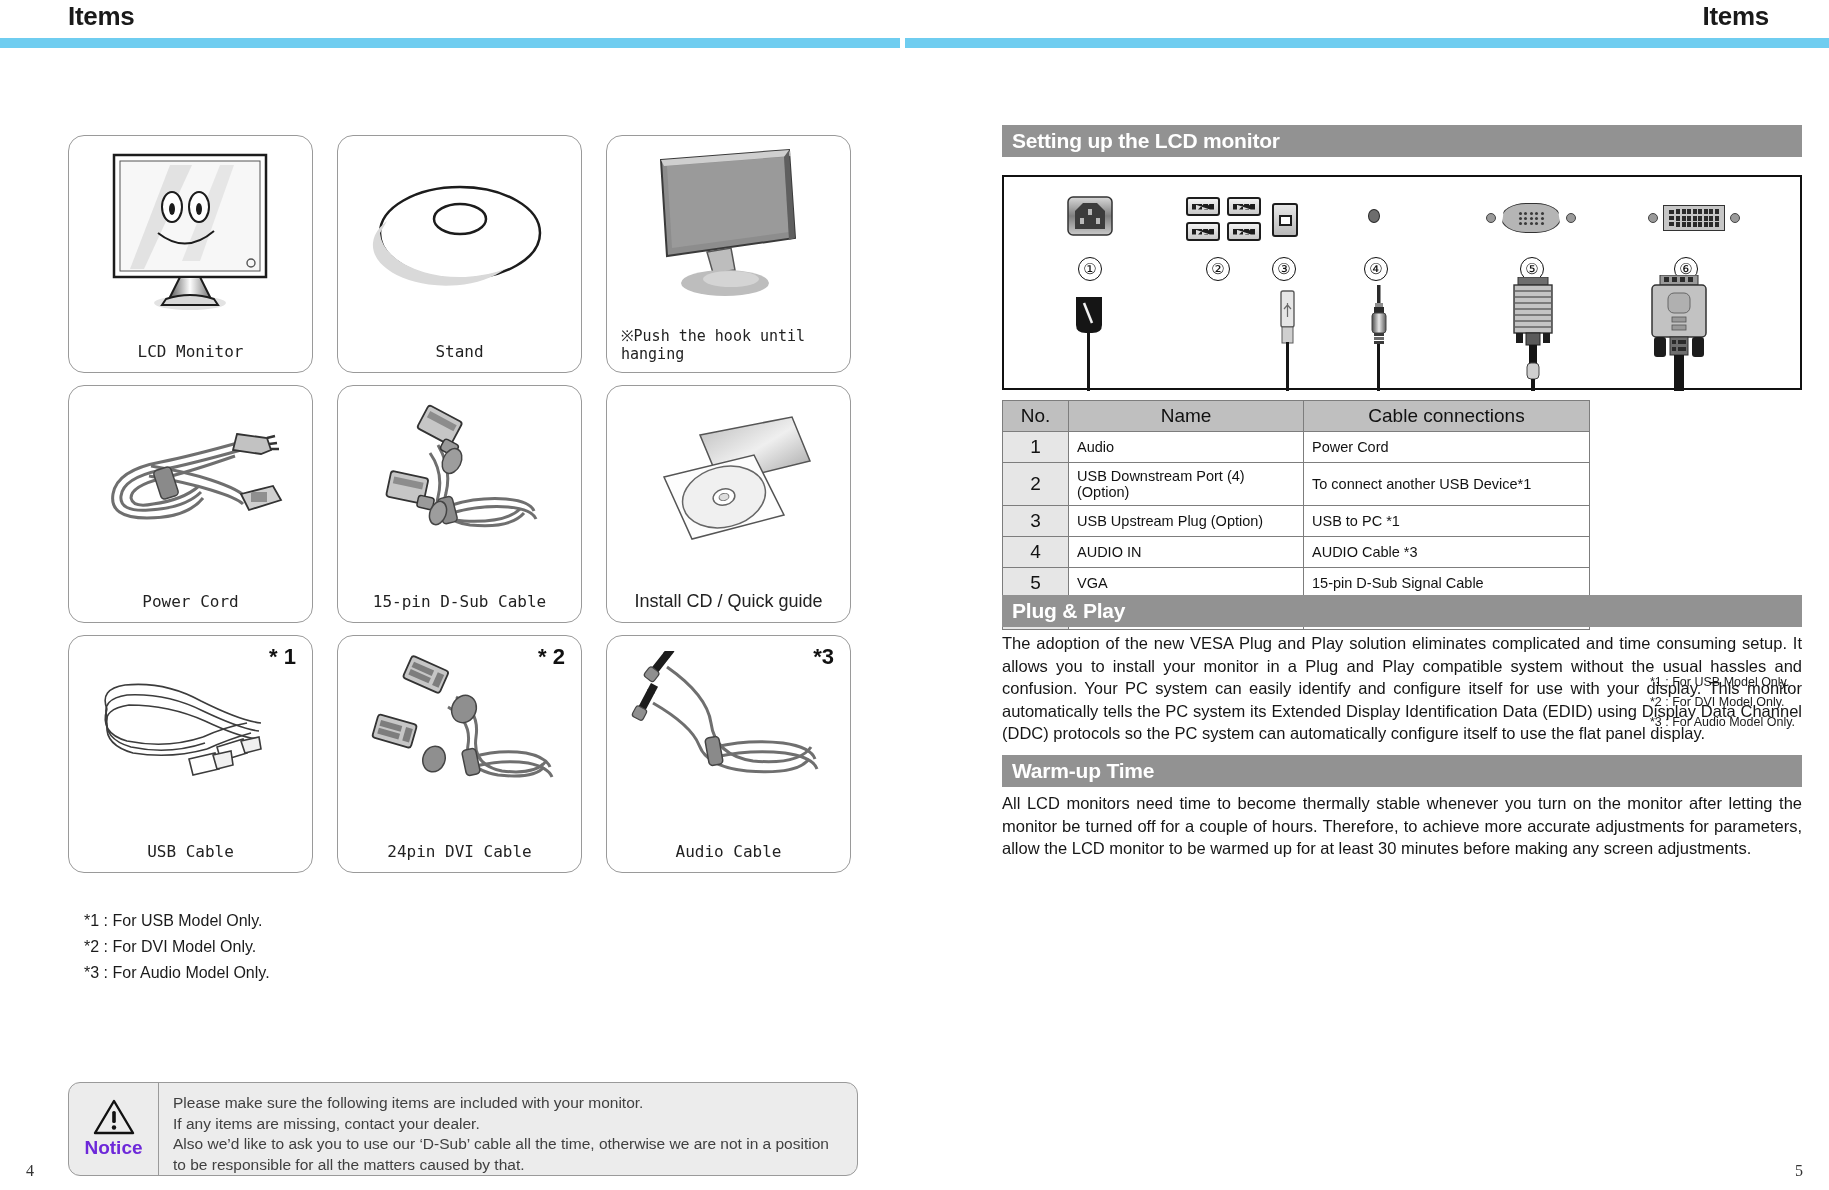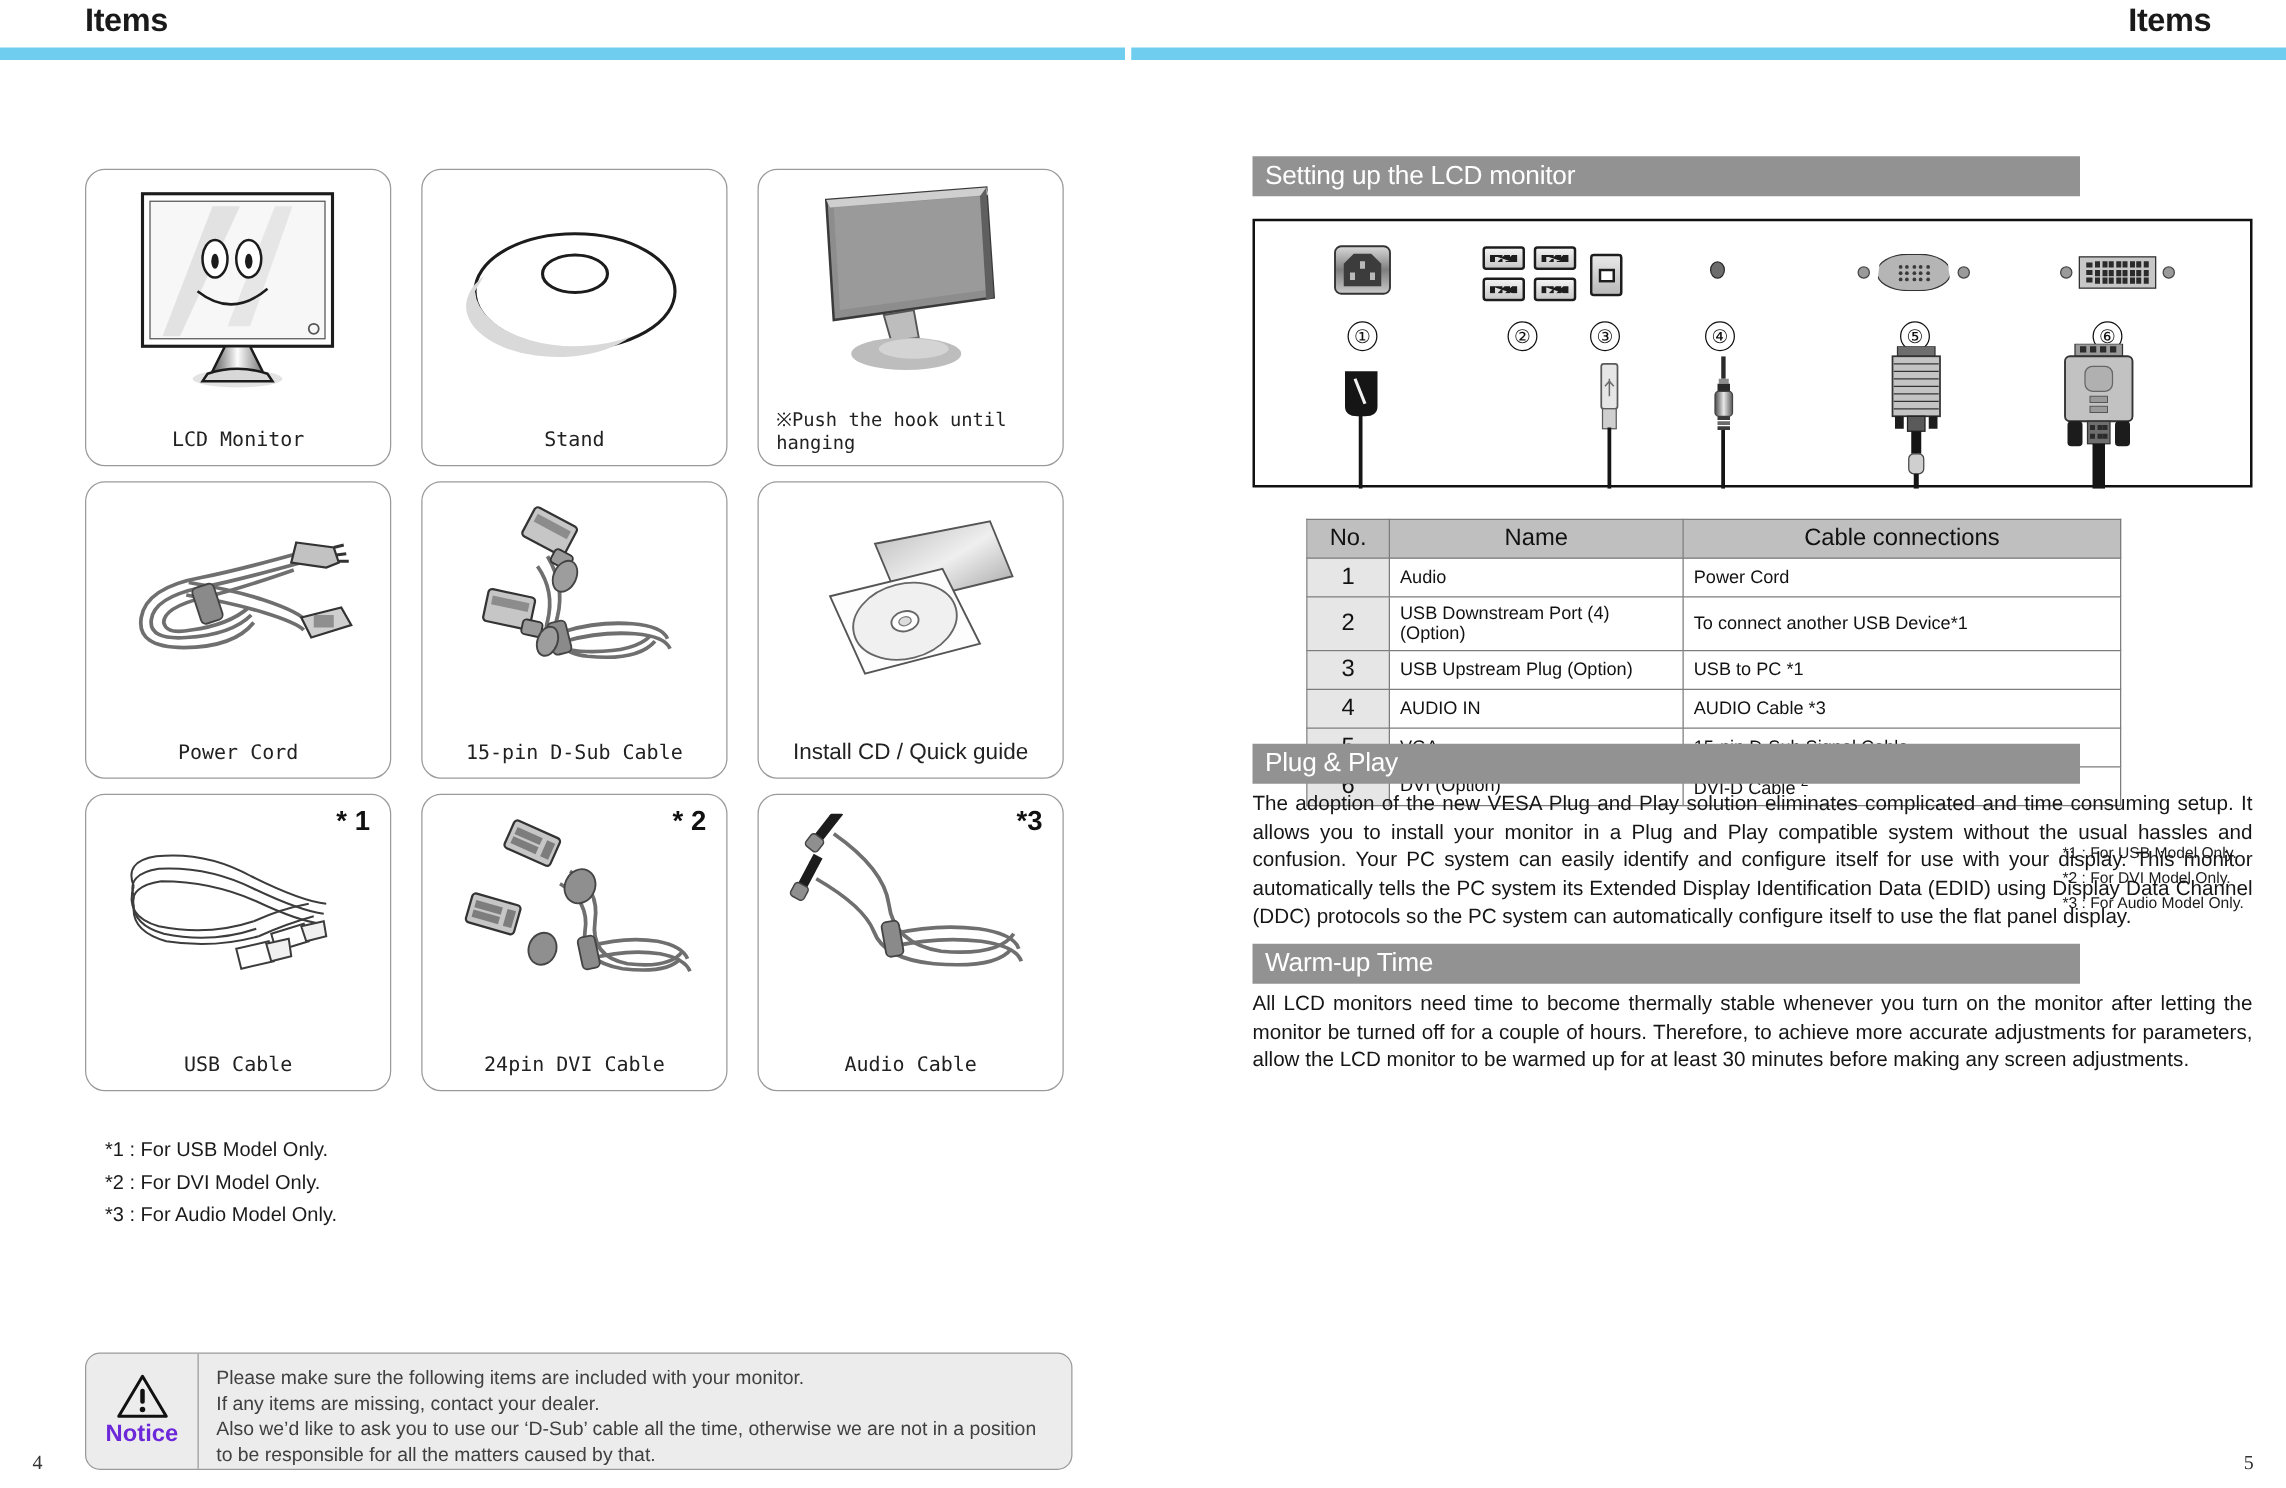--- a/index.html
+++ b/index.html
@@ -105,23 +105,23 @@
   .notice-word { font-size: 19px; font-weight: bold; color: #6d28d9; }
   .notice-text {
     flex: 1; padding: 10px 12px 8px 14px;
     font-size: 15.5px; line-height: 1.33; color: #404040;
   }
 
   
   .right-page { position: absolute; left: 905px; top: 60px; width: 924px; height: 1130px; }
 
   .sec-bar {
-    position: absolute; left: 97px; width: 662px; height: 32px;
+    position: absolute; left: 97px; width: 800px; height: 32px;
     background: #929292;
-    color: #fff; font-size: 21px; font-weight: normal;
+    color: #fff; font-size: 21px; font-weight: bold;
     display: flex; align-items: center; padding-left: 10px;
     letter-spacing: -0.2px;
   }
 
   .panel {
     position: absolute; left: 97px; top: 115px;
     width: 800px; height: 215px;
     border: 2.5px solid #111; background: #fff;
   }
 
@@ -158,24 +158,24 @@
   }
   .dvi-port {
     width: 62px; height: 26px; background:#c7c7c7; border:1.5px solid #333;
     display:flex; align-items:center; justify-content:center; gap:2px;
   }
   .screwdot { width:10px; height:10px; border-radius:50%; background:#9a9a9a; border:1px solid #444; }
   .audio-jack-port { width:12px; height:14px; border-radius:50%; background:#6d6d6d; border:1.5px solid #2a2a2a; }
 
   
   .conn-table {
-    position: absolute; left: 97px; top: 355px;
-    width: 652px;
+    position: absolute; left: 97px; top: 340px;
+    width: 588px;
     border-collapse: collapse;
-    font-size: 14.5px; color: #121212; margin-left: 43px;
+    font-size: 14.5px; color: #121212;
   }
   .conn-table th {
     background: #bfbfbf; border: 1px solid #7d7d7d;
     font-weight: normal; font-size: 19px; padding: 4px 0; color:#111;
   }
   .conn-table td { border: 1px solid #7d7d7d; padding: 5px 8px; }
   .conn-table td.no {
     text-align: center; width: 66px; background: #e6e6e6; font-size: 19px; padding: 4px 0;
   }
   .conn-table td.name { width: 235px; }

